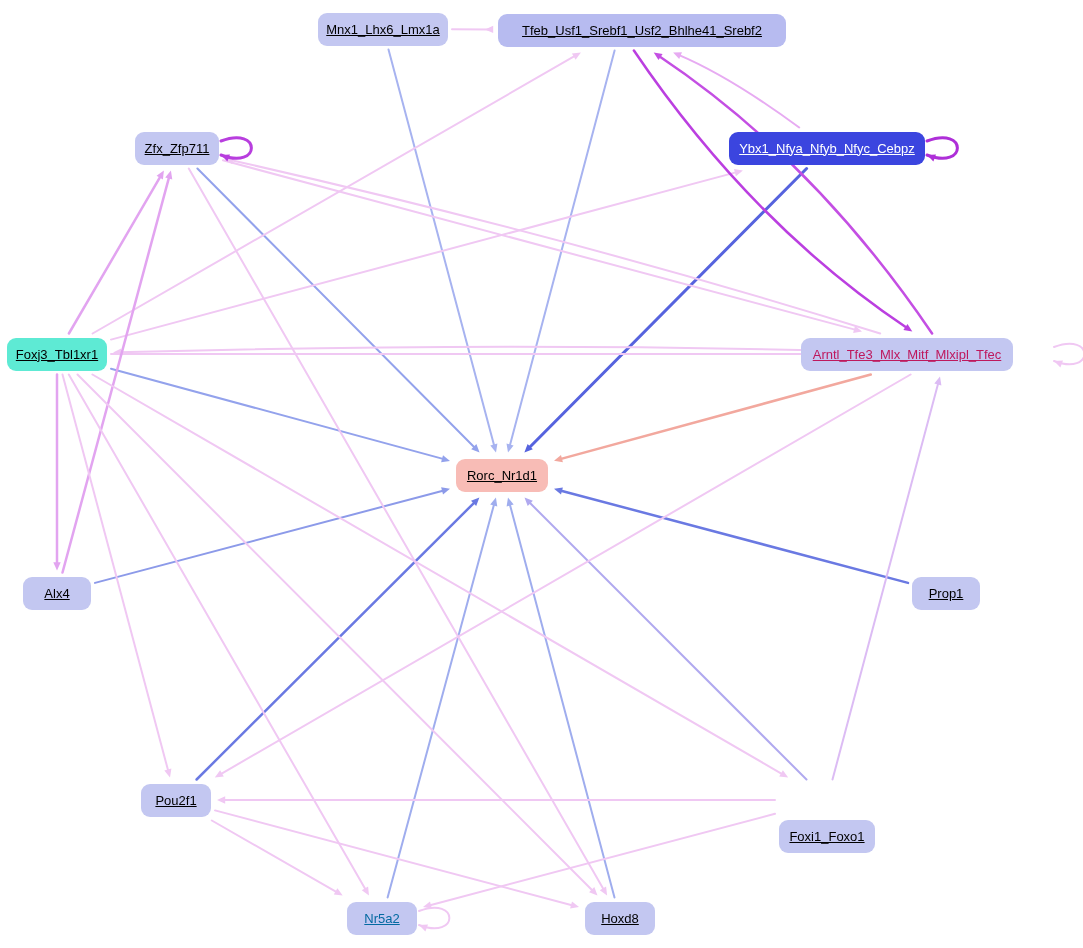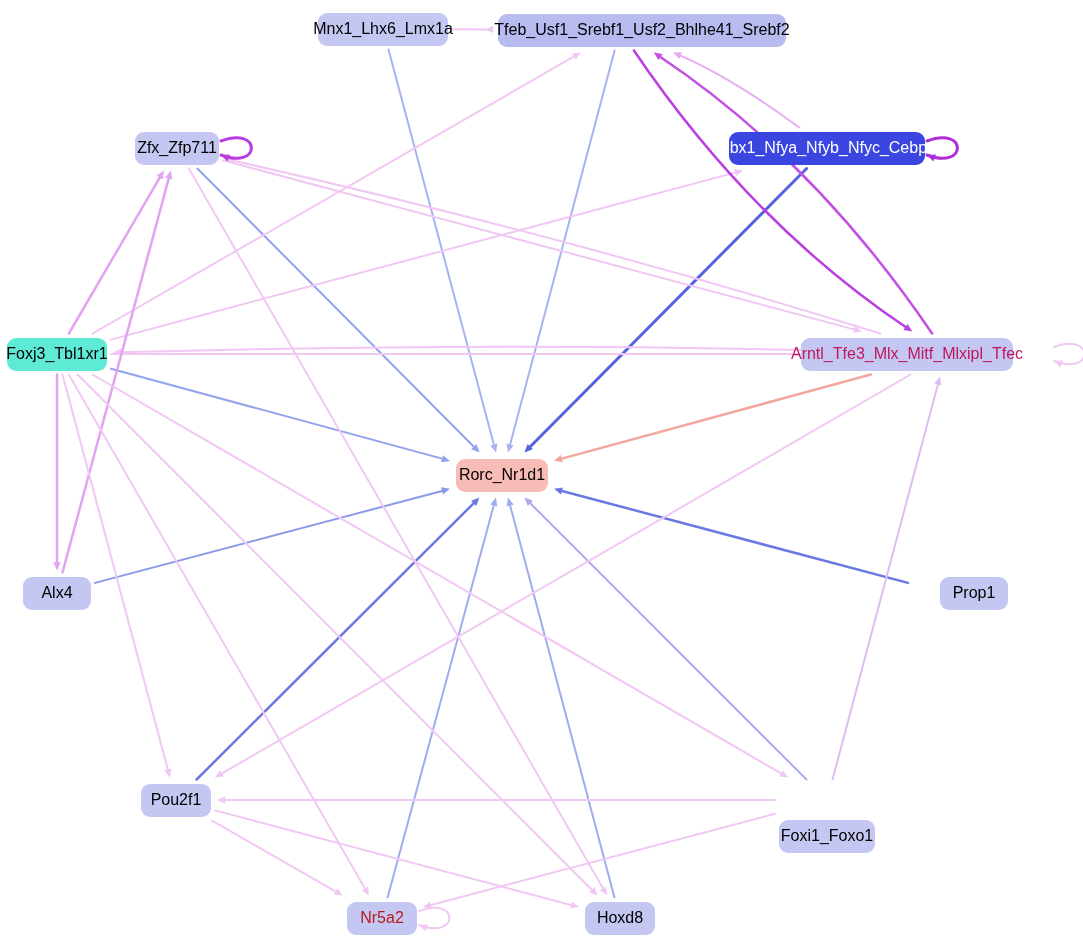--- a/index.html
+++ b/index.html
@@ -15,28 +15,29 @@
     position: absolute;
     left: 0; top: 0;
     width: 100%; height: 100%;
   }
   .node {
     position: absolute;
     display: flex;
     align-items: center;
     justify-content: center;
     border-radius: 9px;
-    font-size: 16px;
+    font-size: 13px;
     line-height: 1;
     box-sizing: border-box;
     padding: 0 22px;
     white-space: nowrap;
     color: #000000;
     cursor: pointer;
     user-select: none;
+    text-decoration: underline;
   }
 </style>
 </head>
 <body>
 
 <div class="canvas" style="width: 1083px; height: 948px; background: rgb(255, 255, 255);">
   <svg class="edge-layer" xmlns="http://www.w3.org/2000/svg" viewBox="0 0 1083 948">
       <g>
         <path d="M 388.5 49.5 L 494.6 447.3" stroke="#a7b3f0" stroke-width="2" fill="none" stroke-linecap="round"></path>
         <polygon points="496.0,452.5 490.3,445.5 497.4,443.6" fill="#a7b3f0"></polygon>
@@ -203,18 +204,18 @@
       </g>
     </svg>
 <div class="node" style="left: 318px; top: 12.5px; width: 130px; height: 33px; background: rgb(195, 199, 241); color: rgb(0, 0, 0);">Mnx1_Lhx6_Lmx1a</div>
     <div class="node" style="left: 498px; top: 13.5px; width: 288px; height: 33px; background: rgb(183, 187, 240); color: rgb(0, 0, 0);">Tfeb_Usf1_Srebf1_Usf2_Bhlhe41_Srebf2</div>
     <div class="node" style="left: 729px; top: 131.5px; width: 196px; height: 33px; background: rgb(59, 69, 223); color: rgb(255, 255, 255);">Ybx1_Nfya_Nfyb_Nfyc_Cebpz</div>
     <div class="node" style="left: 135px; top: 131.5px; width: 84px; height: 33px; background: rgb(195, 199, 241); color: rgb(0, 0, 0);">Zfx_Zfp711</div>
     <div class="node" style="left: 7px; top: 337.5px; width: 100px; height: 33px; background: #5eead4; color: rgb(0, 0, 0);">Foxj3_Tbl1xr1</div>
     <div class="node" style="left: 801px; top: 337.5px; width: 212px; height: 33px; background: rgb(195, 199, 241); color: #be185d;">Arntl_Tfe3_Mlx_Mitf_Mlxipl_Tfec</div>
     <div class="node" style="left: 456px; top: 458.5px; width: 92px; height: 33px; background: rgb(248, 188, 182); color: rgb(0, 0, 0);">Rorc_Nr1d1</div>
     <div class="node" style="left: 23px; top: 576.5px; width: 68px; height: 33px; background: rgb(195, 199, 241); color: rgb(0, 0, 0);">Alx4</div>
-    <div class="node" style="left: 912px; top: 576.5px; width: 68px; height: 33px; background: rgb(195, 199, 241); color: rgb(0, 0, 0); margin-left: 28px;">Prop1</div>
+    <div class="node" style="left: 912px; top: 576.5px; width: 68px; height: 33px; background: rgb(195, 199, 241); color: rgb(0, 0, 0);">Prop1</div>
     <div class="node" style="left: 141px; top: 783.5px; width: 70px; height: 33px; background: rgb(195, 199, 241); color: rgb(0, 0, 0);">Pou2f1</div>
     <div class="node" style="left: 779px; top: 783.5px; width: 96px; height: 33px; background: rgb(195, 199, 241); color: rgb(0, 0, 0); margin-top: 36px;">Foxi1_Foxo1</div>
-    <div class="node" style="left: 347px; top: 901.5px; width: 70px; height: 33px; background: rgb(195, 199, 241); color: #b91c1c;">Nr5a2</div>
+    <div class="node" style="left: 347px; top: 901.5px; width: 70px; height: 33px; background: rgb(195, 199, 241); color: #0369a1;">Nr5a2</div>
     <div class="node" style="left: 585px; top: 901.5px; width: 70px; height: 33px; background: rgb(195, 199, 241); color: rgb(0, 0, 0);">Hoxd8</div>
   </div>
 
 </body></html>

